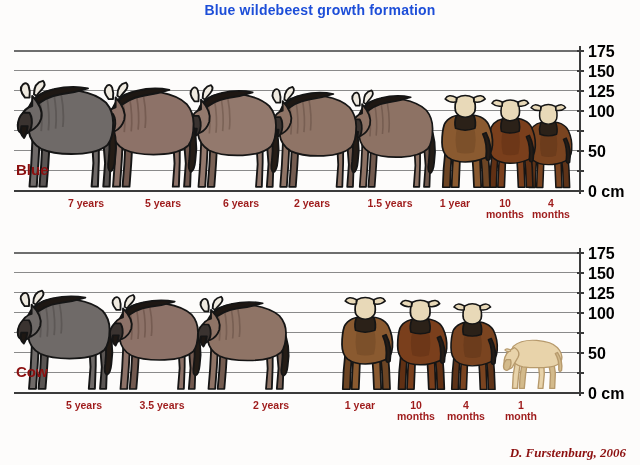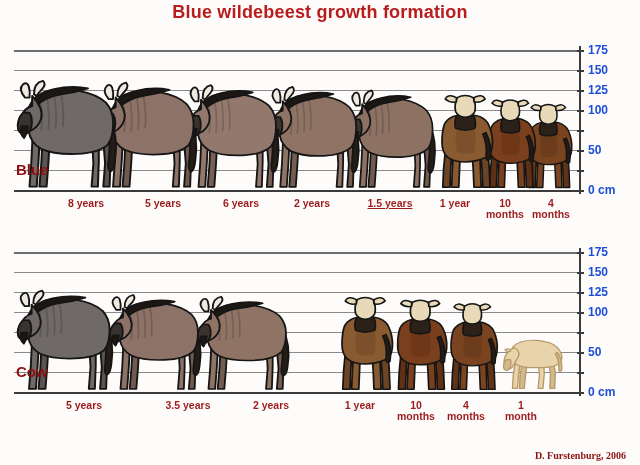--- a/index.html
+++ b/index.html
@@ -5,51 +5,51 @@
   html,body{margin:0;padding:0;}
   body{
     width:640px;height:465px;background:#fdfcfb;
     font-family:"Liberation Sans",sans-serif;
     position:relative;overflow:hidden;
   }
   #stage{position:absolute;left:0;top:0;width:640px;height:465px;}
 
   .title{
     position:absolute;left:0;top:2px;width:640px;text-align:center;
-    font-size:18px;font-weight:bold;color:#b91c1c;
+    font-size:14px;font-weight:bold;color:#1d4ed8;
     letter-spacing:.2px;
   }
 
   .panel{position:absolute;left:0;width:640px;}
 
   .gridline{position:absolute;height:1px;background:#8a8a8a;left:0;}
   .gridline.base{height:2px;background:#3b3b3b;}
   .gridline.top{height:2px;background:#6e6e6e;}
 
   .axis{position:absolute;width:2px;background:#3b3b3b;}
   .tick{position:absolute;width:7px;height:2px;background:#3b3b3b;}
   .ticklabel{
-    position:absolute;font-size:12px;font-weight:bold;color:#1d4ed8;
+    position:absolute;font-size:16px;font-weight:bold;color:#000000;
     white-space:nowrap;line-height:1;
   }
 
   .sexlabel{
     position:absolute;font-size:15px;font-weight:bold;color:#8c1010;
     line-height:1;
   }
 
   .catlabel{
     position:absolute;font-size:10.5px;font-weight:bold;color:#9e1b1b;
     text-align:center;line-height:11px;white-space:pre-line;
   }
 
   .credit{
     position:absolute;right:14px;bottom:4px;
     font-family:"Liberation Serif",serif;
-    font-weight:bold;font-size:10px;color:#8c1010;
+    font-style:italic;font-weight:bold;font-size:13px;color:#8c1010;
   }
 
   .animal{position:absolute;bottom:0;}
   .animal svg{display:block;}
 </style>
 </head>
 <body>
 
 <div id="stage">
 
@@ -315,25 +315,25 @@
     <path d="M34 18 q10 -6 20 0 q4 10 2 20 q-3 8 -12 8 q-9 0 -12 -8 q-2 -10 2 -20 Z" fill="#e8d9b8"></path>
 
     <path d="M33 18 q-10 -6 -14 2 q6 6 14 4 Z" fill="#e8d9b8"></path>
     <path d="M55 18 q10 -6 14 2 q-6 6 -14 4 Z" fill="#e8d9b8"></path>
 
     <path d="M70 68 q8 18 5 38 q-4 4 -5 -2 q2 -20 -4 -34 Z" fill="#241c16"></path>
    </g>
   </svg>
       </div>
       <div class="sexlabel" style="left: 16px; top: 162px; z-index: 40;">Blue</div>
-      <div class="catlabel" style="width: 70px; left: 51px; top: 198px;">8 years</div>
+      <div class="catlabel" style="width: 70px; left: 51px; top: 198px;">7 years</div>
       <div class="catlabel" style="width: 70px; left: 128px; top: 198px;">5 years</div>
       <div class="catlabel" style="width: 70px; left: 206px; top: 198px;">6 years</div>
       <div class="catlabel" style="width: 70px; left: 277px; top: 198px;">2 years</div>
-      <div class="catlabel" style="width: 70px; left: 355px; top: 198px; text-decoration: underline;">1.5 years</div>
+      <div class="catlabel" style="width: 70px; left: 355px; top: 198px;">1.5 years</div>
       <div class="catlabel" style="width: 70px; left: 420px; top: 198px;">1 year</div>
       <div class="catlabel" style="width: 70px; left: 470px; top: 198px;">10
 months</div>
       <div class="catlabel" style="width: 70px; left: 516px; top: 198px;">4
 months</div>
     </div>
   <div class="panel" id="panel-cow" style="top: 0px; height: 465px;">
       <div class="gridline top" style="left: 14px; width: 565px; top: 252px;"></div>
       <div class="gridline" style="left: 14px; width: 565px; top: 272px;"></div>
       <div class="gridline" style="left: 14px; width: 565px; top: 292px;"></div>
@@ -545,21 +545,21 @@
     <path d="M12 56 q-6 8 -3 16 q4 5 8 -2 q3 -8 1 -14 Z" fill="#d3ba8b"></path>
 
     <path d="M18 40 q-6 -4 -8 0 q3 4 8 2 Z" fill="#e8d9b8"></path>
 
     <path d="M86 44 q8 14 6 30 q-3 4 -4 -1 q1 -16 -5 -27 Z" fill="#d3ba8b"></path>
    </g>
   </svg>
       </div>
       <div class="sexlabel" style="left: 16px; top: 364px; z-index: 40;">Cow</div>
       <div class="catlabel" style="width: 70px; left: 49px; top: 400px;">5 years</div>
-      <div class="catlabel" style="width: 70px; left: 153px; top: 400px;">3.5 years</div>
+      <div class="catlabel" style="width: 70px; left: 127px; top: 400px;">3.5 years</div>
       <div class="catlabel" style="width: 70px; left: 236px; top: 400px;">2 years</div>
       <div class="catlabel" style="width: 70px; left: 325px; top: 400px;">1 year</div>
       <div class="catlabel" style="width: 70px; left: 381px; top: 400px;">10
 months</div>
       <div class="catlabel" style="width: 70px; left: 431px; top: 400px;">4
 months</div>
       <div class="catlabel" style="width: 70px; left: 486px; top: 400px;">1
 month</div>
     </div>
 

